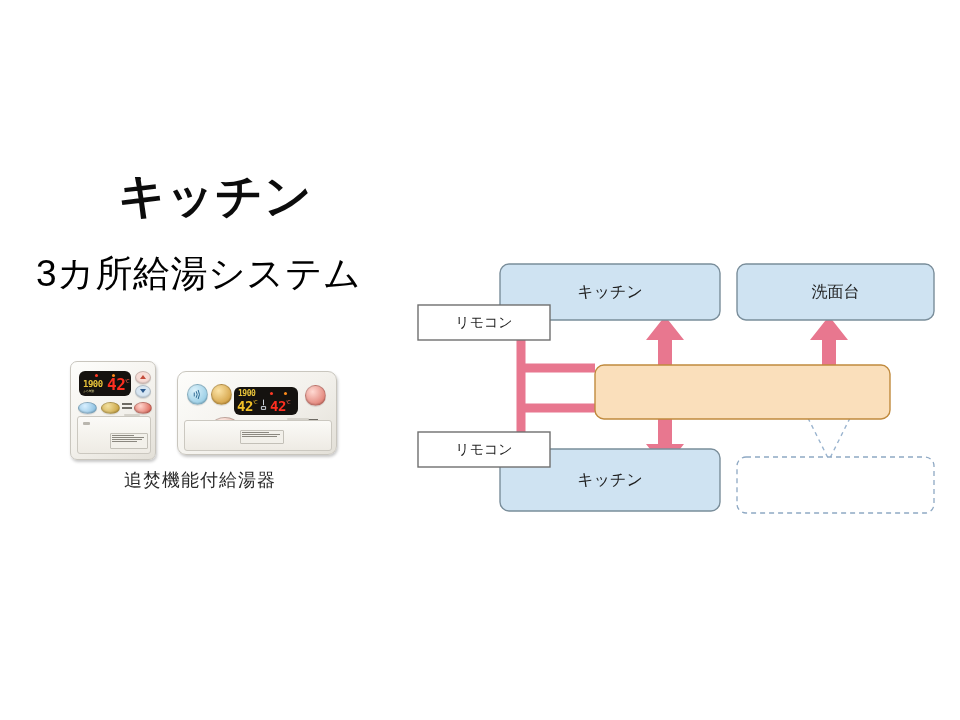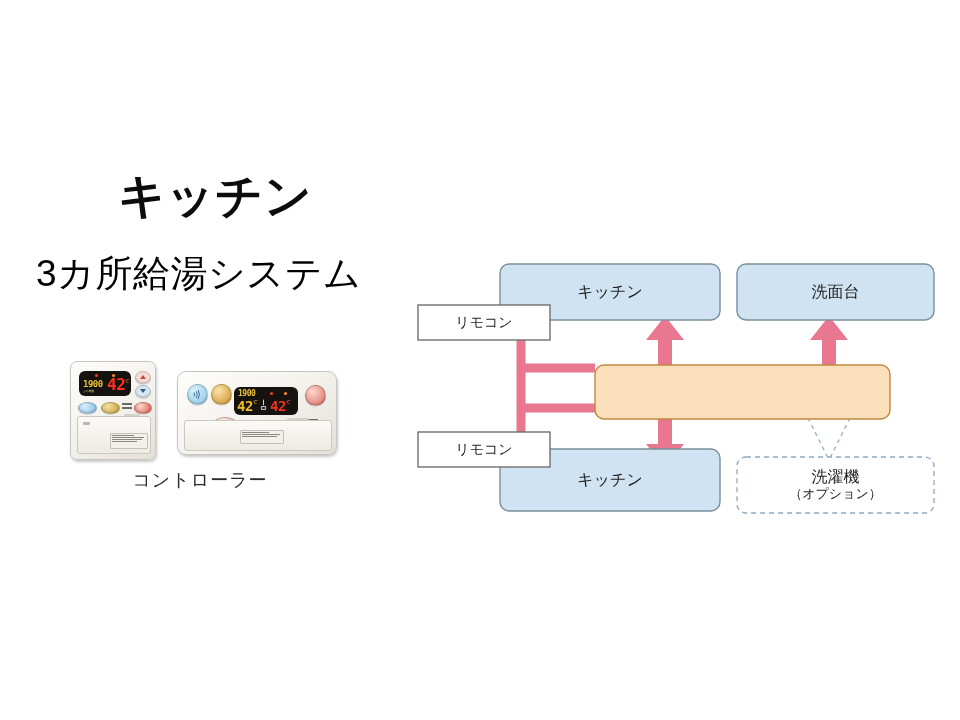--- a/index.html
+++ b/index.html
@@ -280,21 +280,21 @@
     <div class="dev-lid" style="left:6px; top:48px; width:146px; height:29px;">
       <div class="dev-slot" style="left:102px; top:-3px; width:22px; height:2px; background:#d5d2ca;"></div>
       <div class="dev-label" style="left:55px; top:9px; width:42px; height:12px;">
         <span class="ln" style="width:64%"></span>
         <span class="ln" style="width:90%"></span>
         <span class="ln" style="width:84%"></span>
       </div>
     </div>
   </div>
 
-  <div class="controller-caption">コントローラー</div>
+  <div class="controller-caption">追焚機能付給湯器</div>
 
   <div id="diagram">
     <svg viewBox="0 0 540 285" xmlns="http://www.w3.org/2000/svg" aria-hidden="true">
 
       <g>
         <path d="M111 80 L111 200" stroke="#e8778f" stroke-width="9" fill="none"></path>
         <path d="M111 120 L185 120" stroke="#e8778f" stroke-width="9" fill="none"></path>
         <path d="M111 160 L185 160" stroke="#e8778f" stroke-width="9" fill="none"></path>
       </g>
 
@@ -324,23 +324,19 @@
       <rect x="8" y="184" width="132" height="35" fill="#ffffff" stroke="#6f6f6f" stroke-width="1.4"></rect>
     </svg>
 
     <div class="node-label lbl-room" style="left:90px; top:16px; width:220px; height:56px;">キッチン</div>
 
     <div class="node-label lbl-room" style="left:327px; top:16px; width:197px; height:56px;">洗面台</div>
 
     <div class="node-label lbl-room" style="left:90px; top:201px; width:220px; height:62px;">キッチン</div>
 
 
-    <div class="node-label lbl-wash" style="left:327px; top:209px; width:197px; height:56px; flex-direction:column;">
-      <span>洗濯機</span>
-      <small>（オプション）</small>
-    </div>
 
     <div class="node-label lbl-remote" style="left:8px; top:57px; width:132px; height:35px;">リモコン</div>
 
     <div class="node-label lbl-remote" style="left:8px; top:184px; width:132px; height:35px;">リモコン</div>
   </div>
 
 </div>
 
 </body></html>

